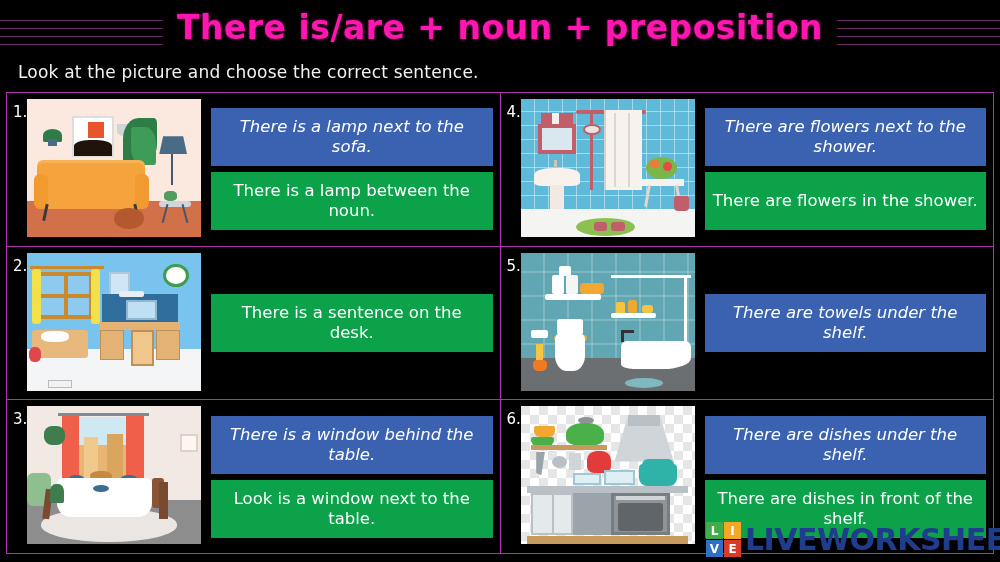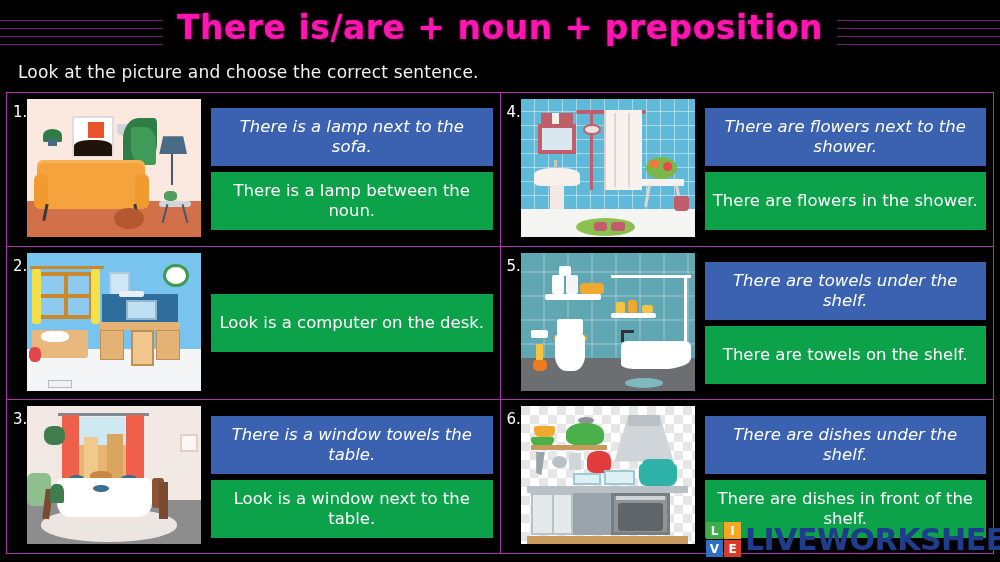--- a/index.html
+++ b/index.html
@@ -464,21 +464,21 @@
               <div class="r drawer"></div>
               <div class="r drawer2"></div>
             <div class="r chair"></div>
             <div class="r bed"></div>
               <div class="r pillow"></div>
             <div class="r book"></div>
               <div class="r toy"></div>
           </div>
         </div>
         <div class="answers">
-          <div class="opt green">Look is a computer on the desk.</div>
+          <div class="opt green">There is a sentence on the desk.</div>
         </div>
       </div>
 
       <div class="cell">
         <div class="qnum">5.</div>
         <div class="thumb">
           <div class="scene s5">
             <div class="r tiles"></div>
             <div class="r floor"></div>
             <div class="r rail"></div>
@@ -499,21 +499,20 @@
               <div class="r seat"></div>
               <div class="r toilet"></div>
             <div class="r tubtap"></div>
               <div class="r tubtap2"></div>
             <div class="r tub"></div>
               <div class="r puddle"></div>
           </div>
         </div>
         <div class="answers">
           <div class="opt blue">There are towels under the shelf.</div>
-          <div class="opt green">There are towels on the shelf.</div>
         </div>
       </div>
     </div>
 
     <div class="srow">
 
       <div class="cell">
         <div class="qnum">3.</div>
         <div class="thumb">
           <div class="scene s3">
@@ -534,21 +533,21 @@
               <div class="r chair2"></div>
             <div class="r tturk"></div>
               <div class="r plate1"></div>
               <div class="r plate2"></div>
             <div class="r table"></div>
               <div class="r plate3"></div>
               <div class="r cactus"></div>
           </div>
         </div>
         <div class="answers">
-          <div class="opt blue">There is a window towels the table.</div>
+          <div class="opt blue">There is a window behind the table.</div>
           <div class="opt green">Look is a window next to the table.</div>
         </div>
       </div>
 
       <div class="cell">
         <div class="qnum">6.</div>
         <div class="thumb">
           <div class="scene s6">
             <div class="r checker"></div>
             <div class="r hood"></div>

